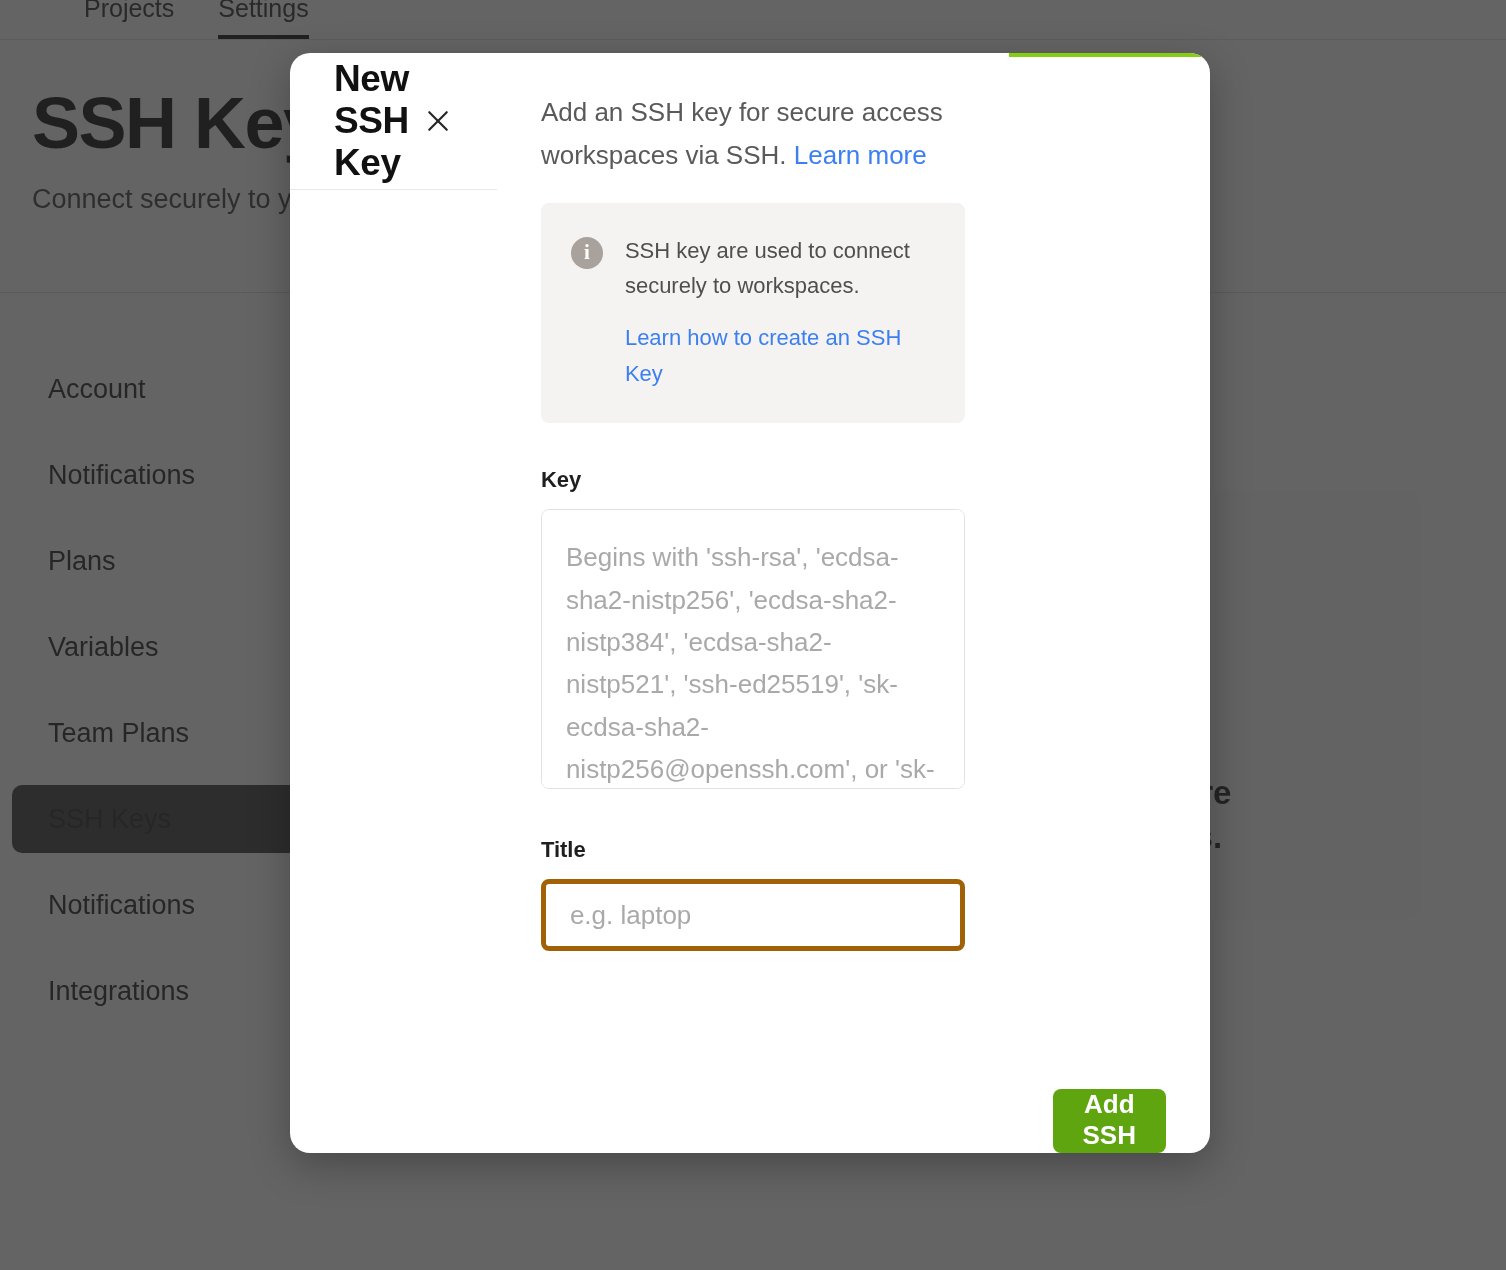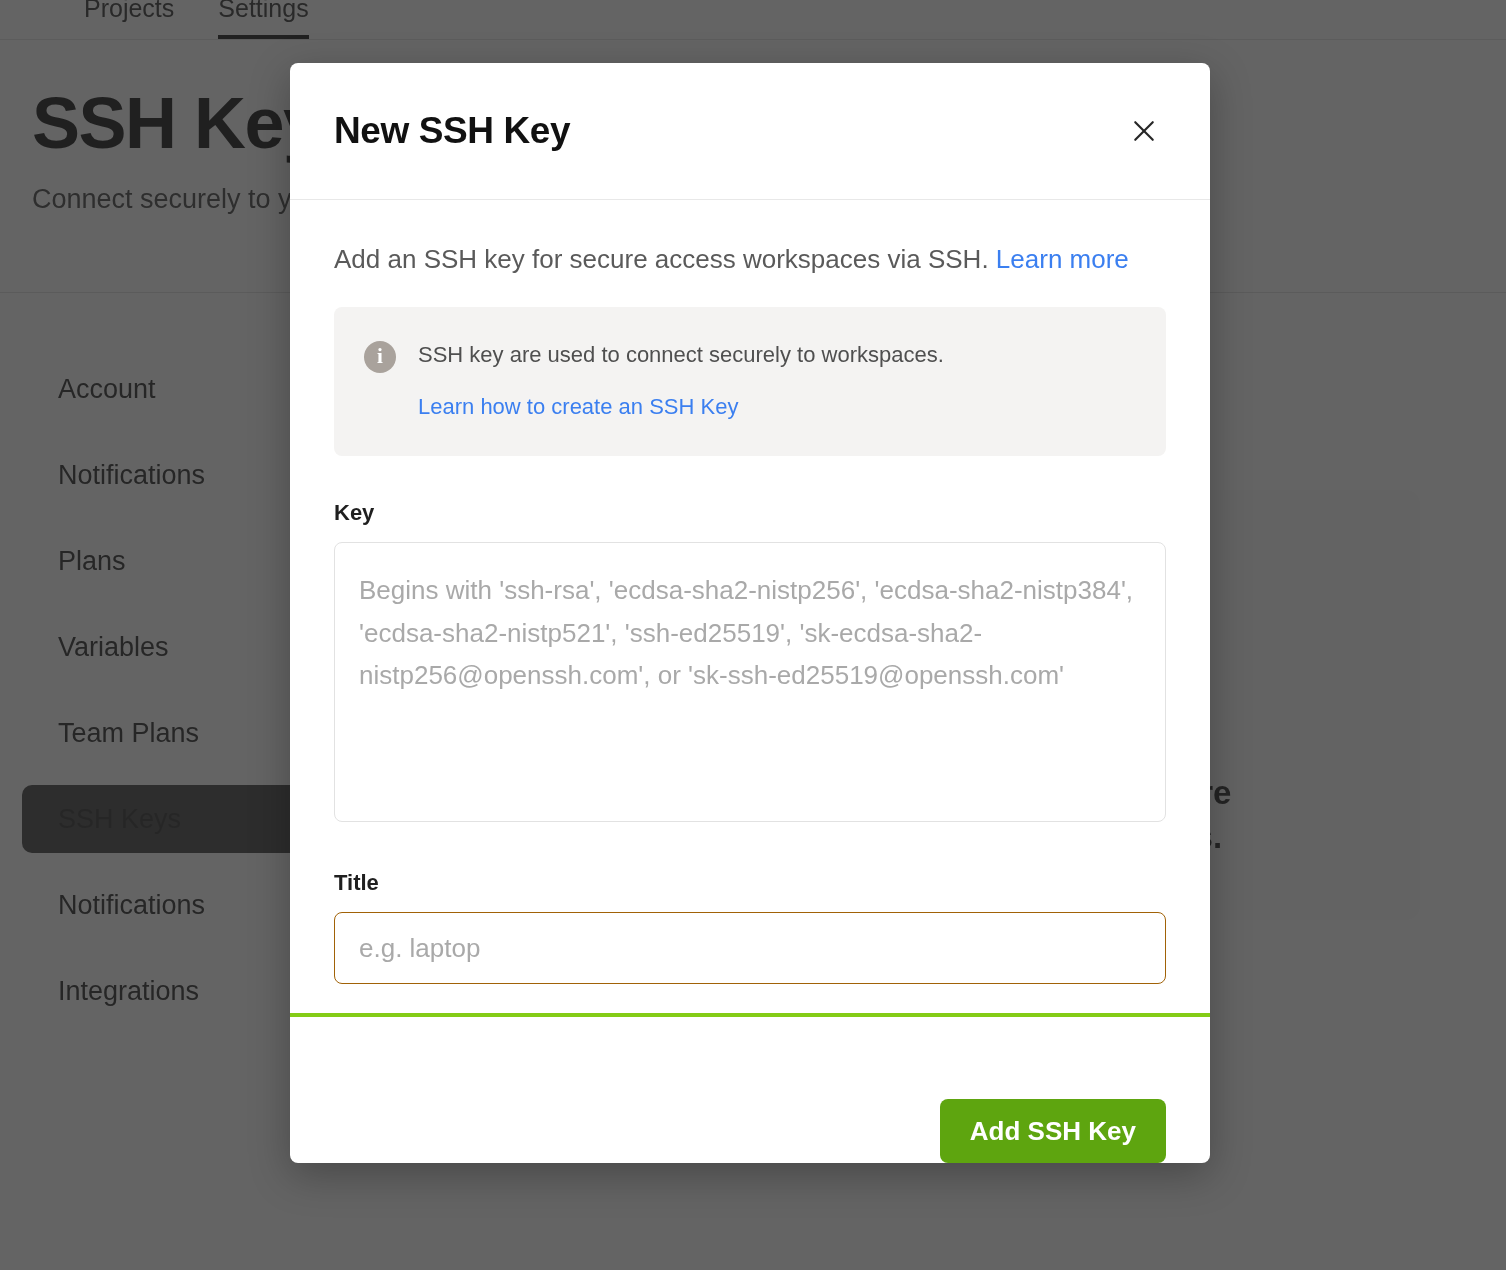--- a/index.html
+++ b/index.html
@@ -68,21 +68,21 @@
     left: 0;
     right: 0;
     height: 1px;
     background: #dddddd;
   }
 
   
   .sidebar {
     position: absolute;
     top: 355px;
-    left: 22px;
+    left: 12px;
     width: 430px;
   }
   .side-item {
     height: 68px;
     display: flex;
     align-items: center;
     padding: 0 36px;
     border-radius: 10px;
     font-size: 27px;
     color: #232323;
@@ -120,28 +120,28 @@
   .overlay {
     position: absolute;
     inset: 0;
     background: rgba(40,40,40,0.72);
   }
 
   
   .modal {
     position: absolute;
     left: 290px;
-    top: 63px;
+    top: 53px;
     width: 920px;
     height: 1100px;
     background: #ffffff;
-    border-radius: 8px;
+    border-radius: 20px;
     box-shadow: 0 12px 40px rgba(0,0,0,0.28);
     display: flex;
-    flex-direction: column;
+    flex-direction: row;
     overflow: hidden;
   }
 
   .modal-header {
     height: 137px;
     flex: 0 0 137px;
     border-bottom: 1px solid #e8e8e8;
     display: flex;
     align-items: center;
     justify-content: space-between;
@@ -233,21 +233,21 @@
     color: #1f1f1f;
     resize: none;
     outline: none;
     background: #fff;
   }
   .key-area::placeholder { color: #a9a9a9; }
 
   .title-input {
     width: 100%;
     height: 72px;
-    border: 1px solid #a16207;
+    border: 5px solid #a16207;
     border-radius: 8px;
     padding: 0 24px;
     font-family: "Liberation Sans", sans-serif;
     font-size: 26px;
     color: #1f1f1f;
     outline: none;
     background: #fff;
   }
   .title-input::placeholder { color: #a9a9a9; }
 

